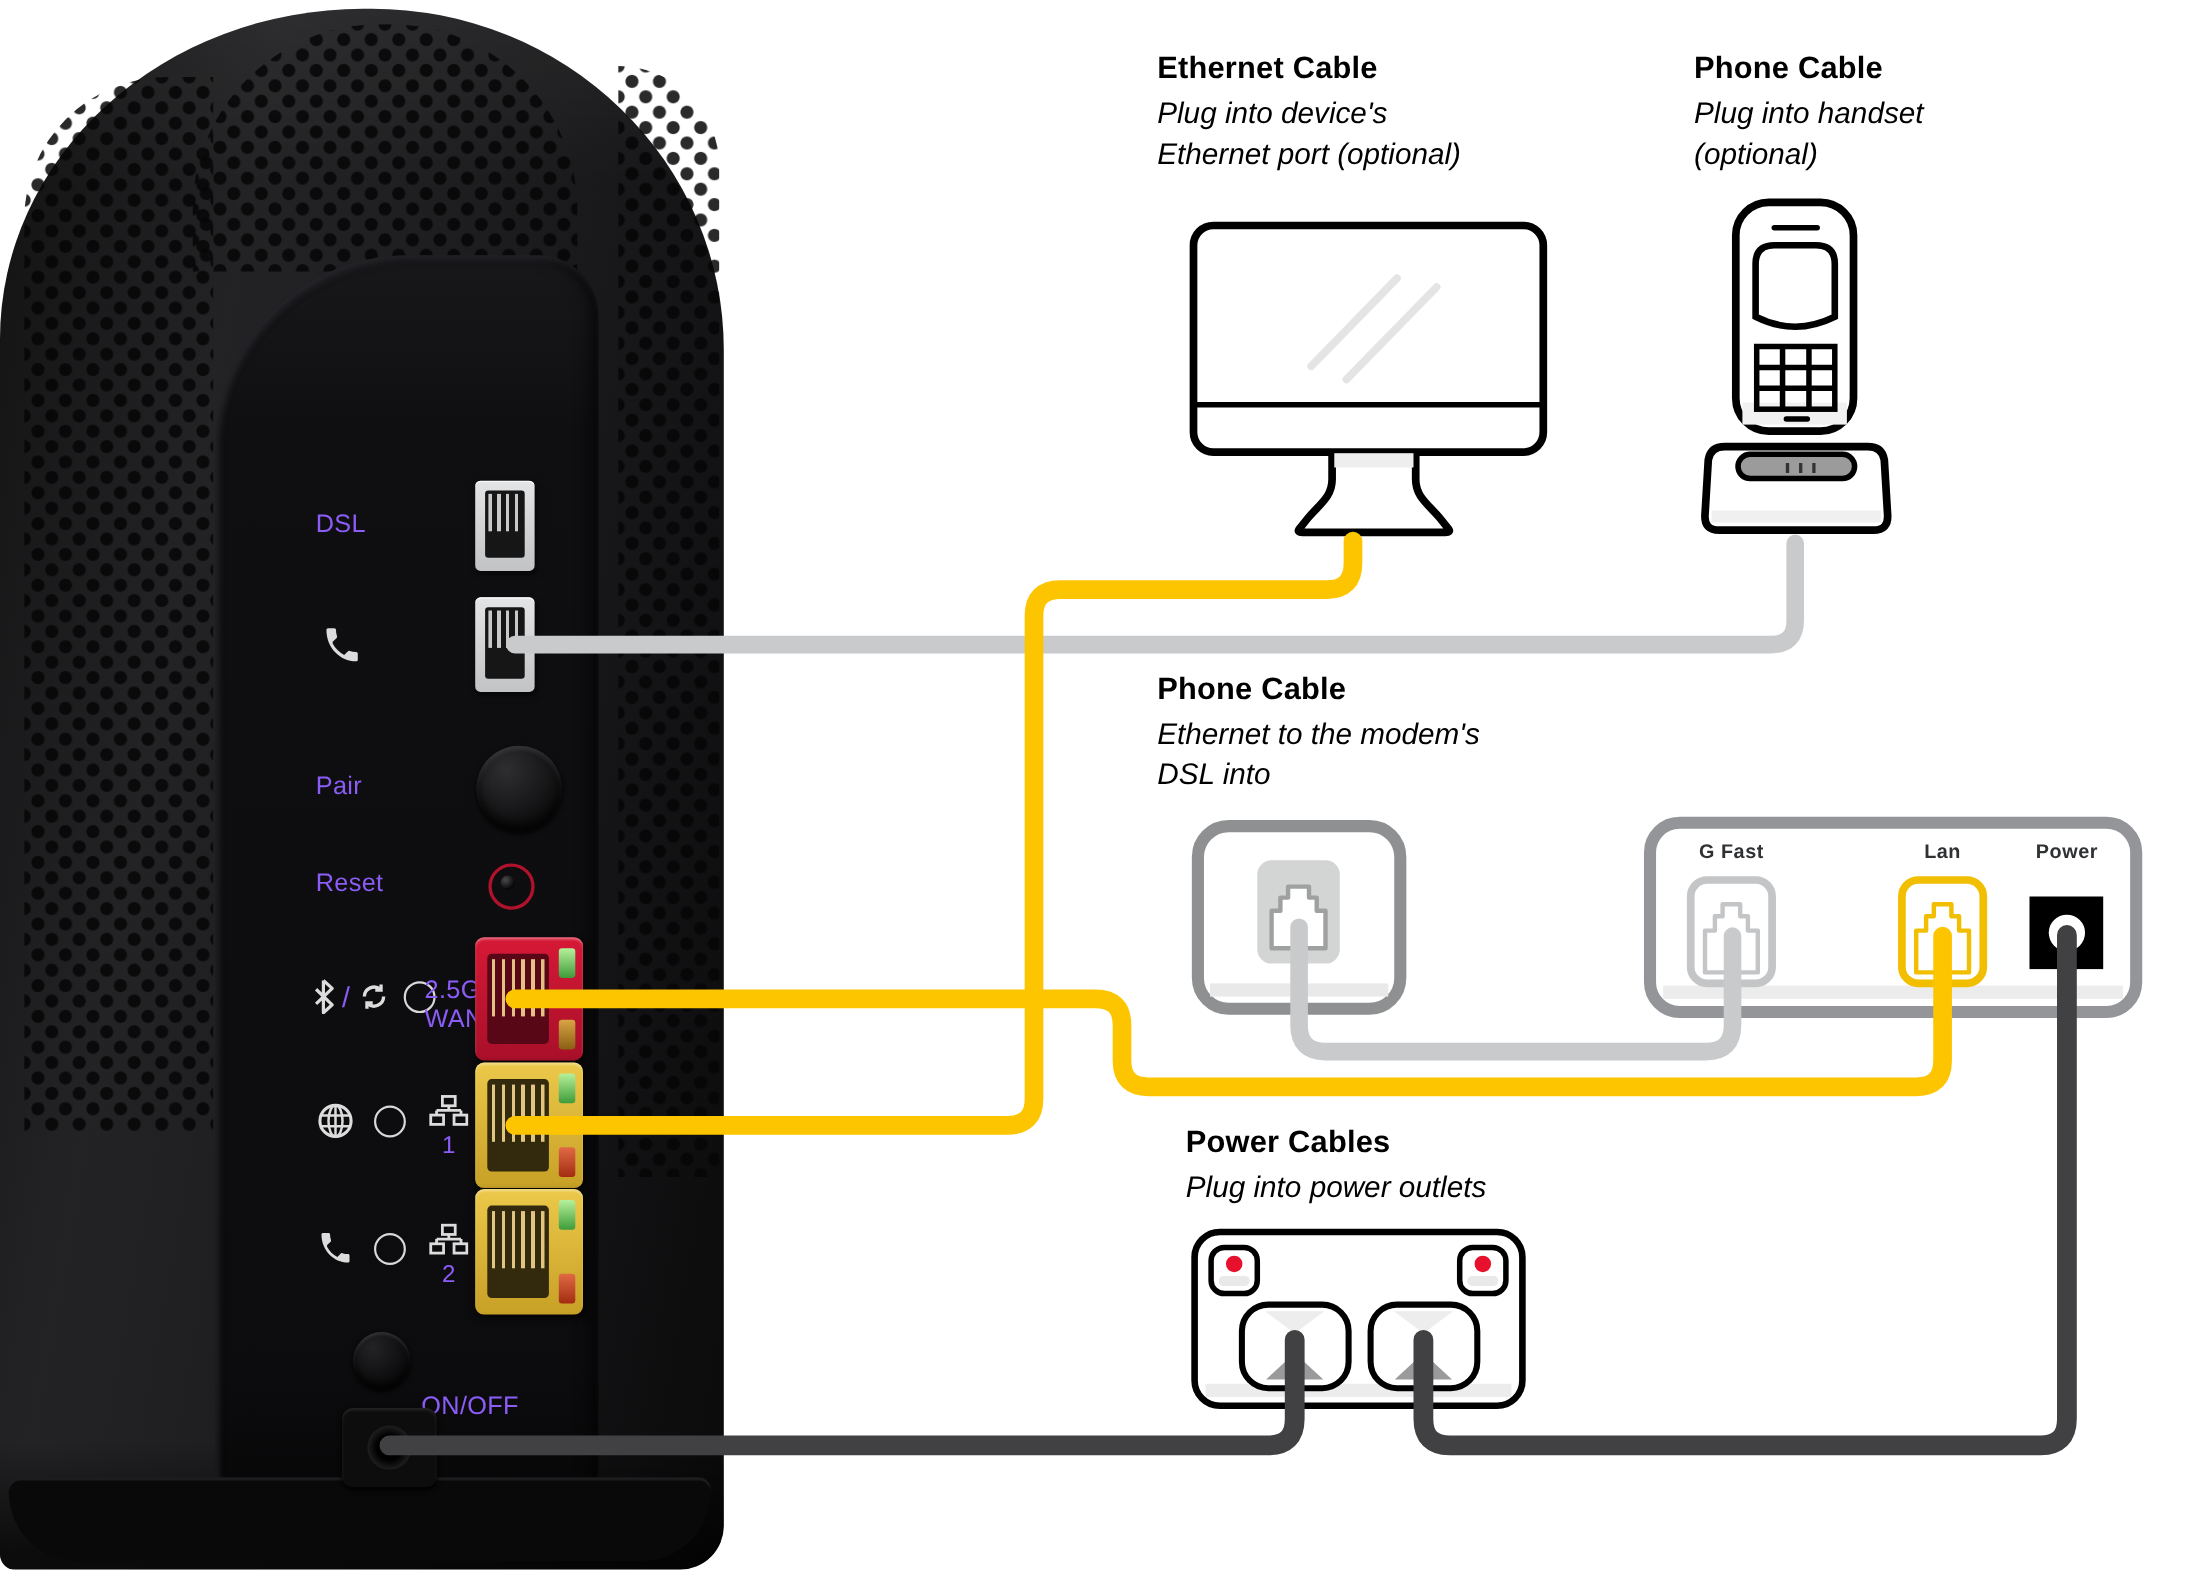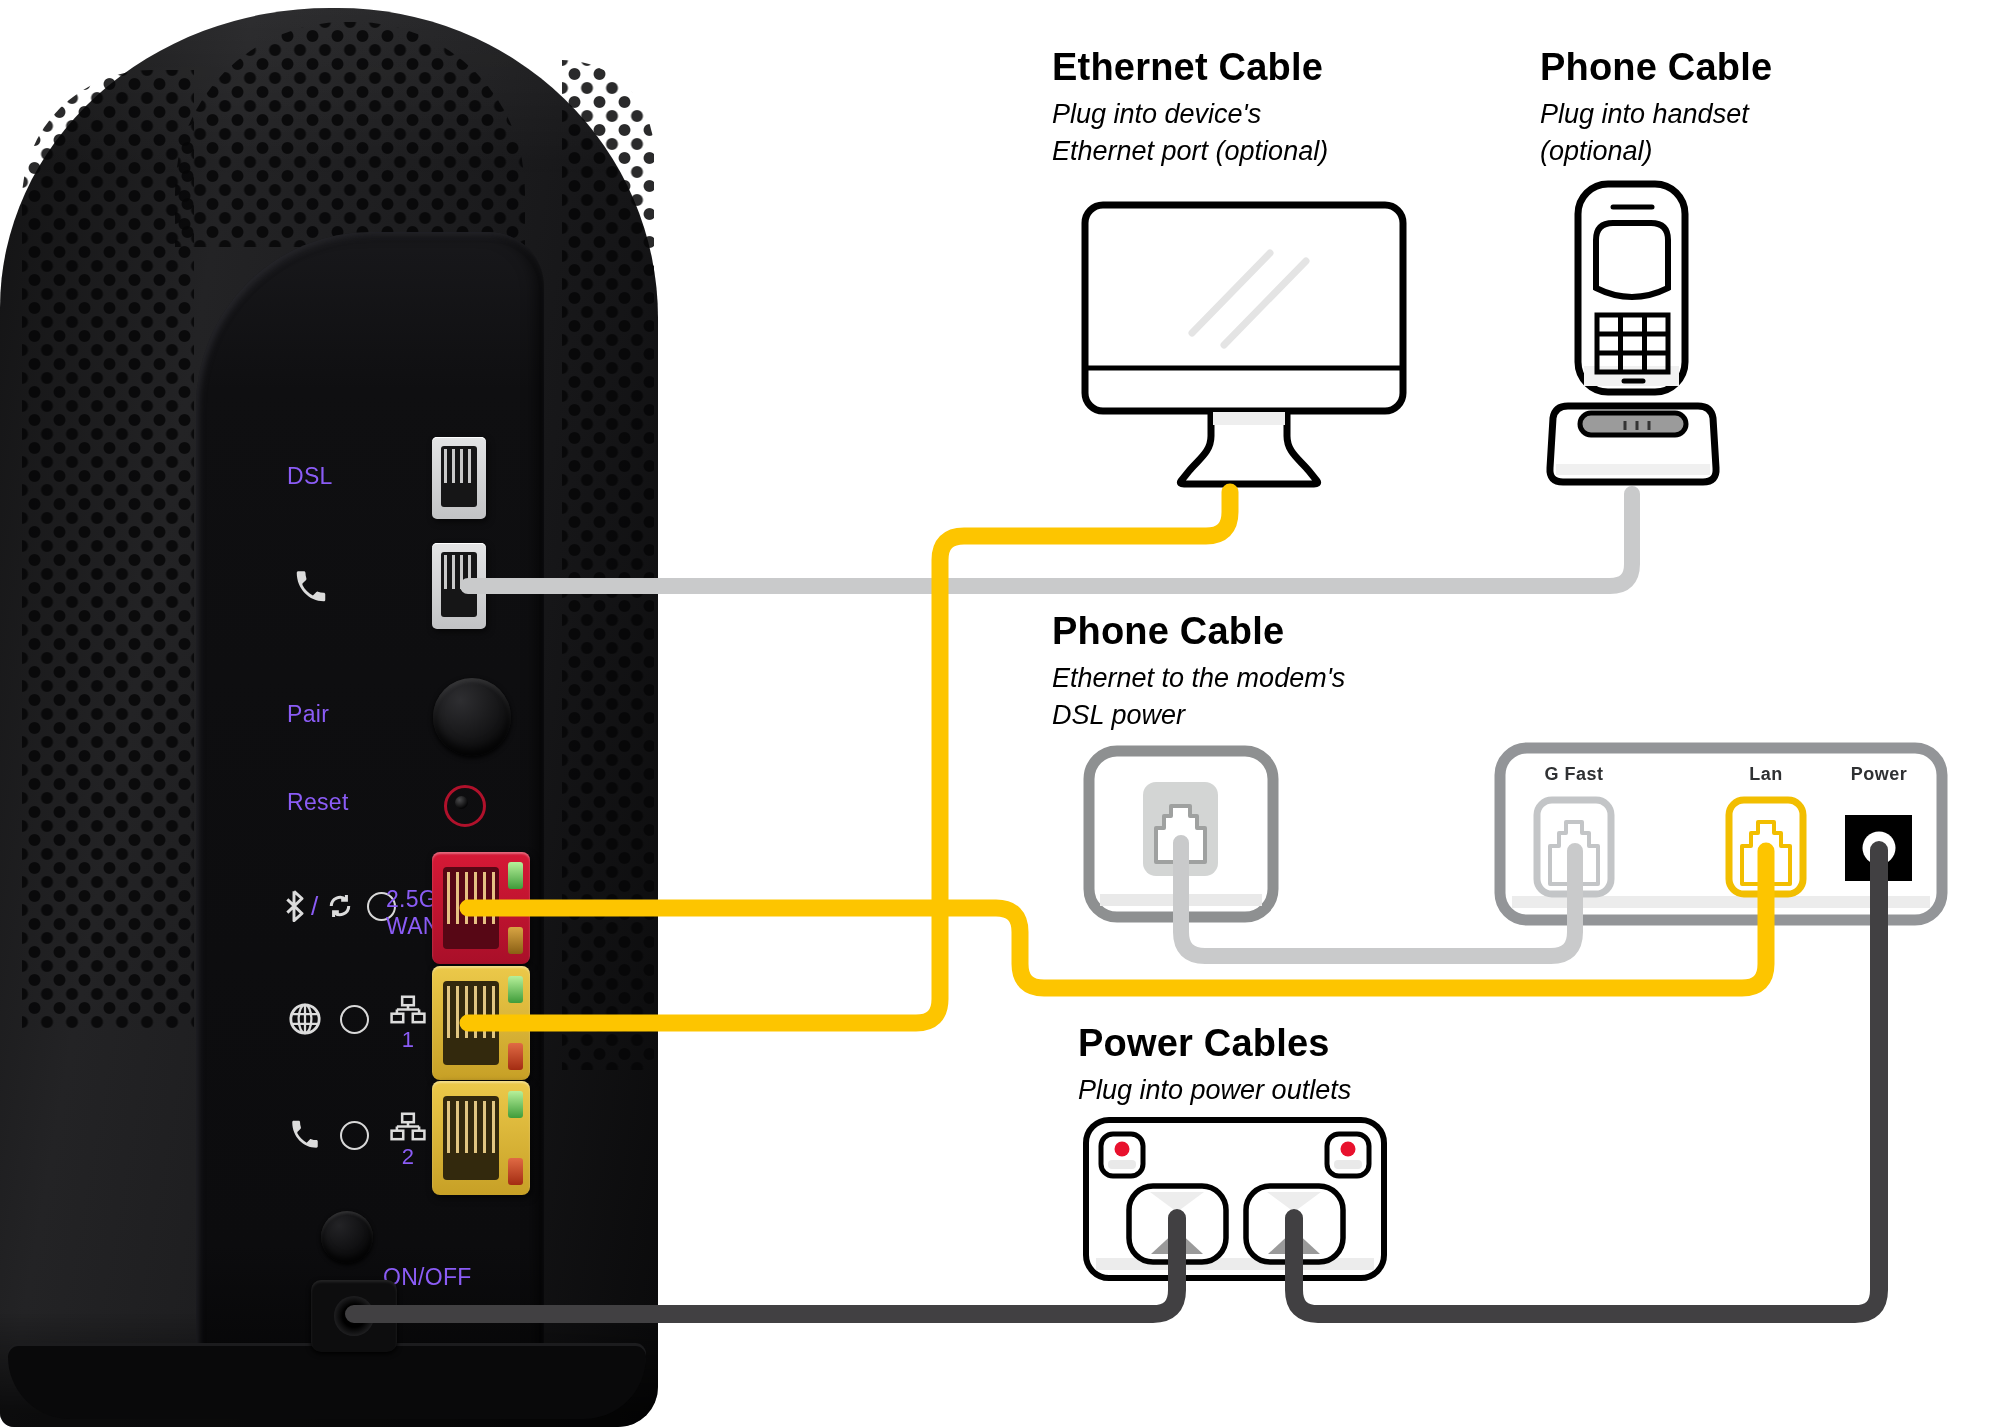--- a/index.html
+++ b/index.html
@@ -69,21 +69,21 @@
   .pwr-jack .pin{position:absolute;left:40px;top:33px;width:7px;height:7px;border-radius:50%;background:#9a9a9a;}
 
   .iconrow{display:flex;align-items:center;}
 
   
   .figures{z-index:2;left:0;top:0;}
   #cables{z-index:3;left:0;top:0;}
 
   
   .note{z-index:4;color:#000;}
-  .note h3{margin:0 0 7px 0;font-size:38px;font-weight:bold;letter-spacing:.2px;white-space:nowrap;}
+  .note h3{margin:0 0 7px 0;font-size:28px;font-weight:bold;letter-spacing:.2px;white-space:nowrap;}
   .note p{margin:0;font-size:27px;line-height:37px;white-space:nowrap;font-style:italic;}
 </style>
 </head>
 <body>
 
 <div class="stage">
 
   <div class="modem-layer abs" style="left:0;top:0;width:660px;height:1427px;">
     <div class="abs modem-body"></div>
     <div class="abs vents vents-top"></div>
@@ -273,21 +273,21 @@
 
   <div class="abs note" style="left:1540px;top:46px;">
     <h3>Phone Cable</h3>
     <p>Plug into handset</p>
     <p>(optional)</p>
   </div>
 
   <div class="abs note" style="left:1052px;top:610px;">
     <h3>Phone Cable</h3>
     <p>Ethernet to the modem's</p>
-    <p>DSL power</p>
+    <p>DSL into</p>
   </div>
 
 
   <div class="abs note" style="left:1065px;top:1022px;margin-left:13px;">
     <h3>Power Cables</h3>
     <p>Plug into power outlets</p>
   </div>
 
 </div>
 

